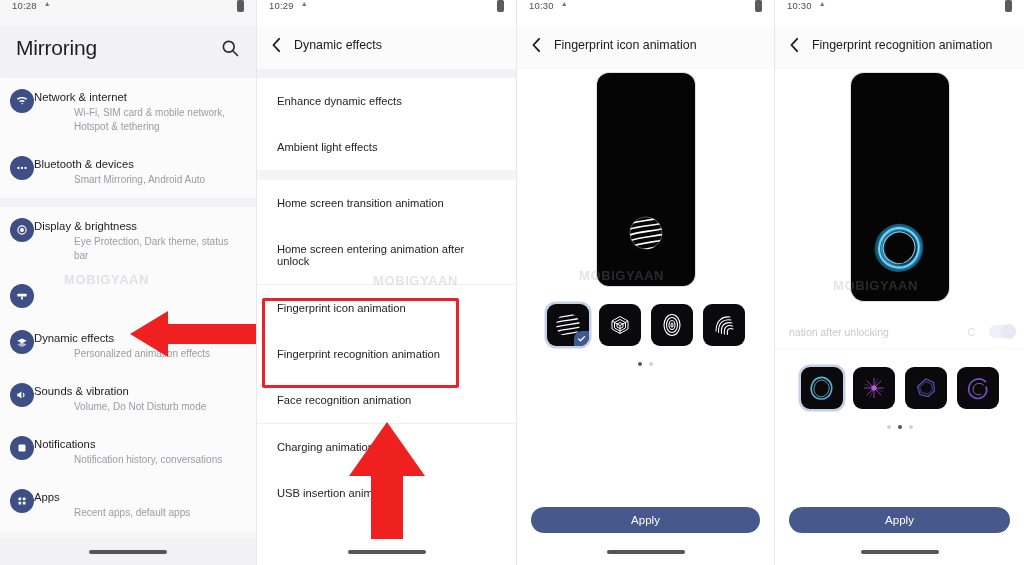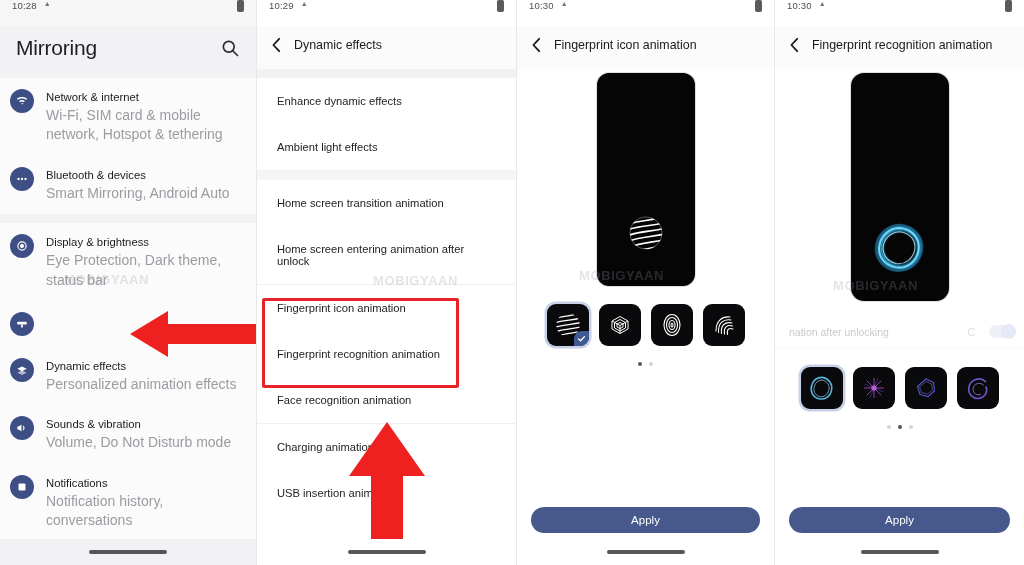--- a/index.html
+++ b/index.html
@@ -55,33 +55,32 @@
     display:flex; align-items:center; justify-content:space-between;
   }
   .settings-title { font-size: 21px; color:#1f1f22; font-weight: 400; letter-spacing:-.2px;}
   .search-icon { width:20px; height:20px; }
   .settings-body { background:#fbfbfc; }
   .group { background:#fbfbfc; }
   .group + .group { border-top: 9px solid #f2f2f4; }
   .srow {
     display:flex; align-items:flex-start;
     padding: 11px 12px 11px 10px;
-    gap: 12px;
     position: relative;
   }
   .sicon {
     flex:0 0 auto;
     width: 24px; height: 24px; border-radius: 50%;
     background:#3d4f85;
     display:flex; align-items:center; justify-content:center;
   }
   .sicon svg { display:block; }
   .stext { min-width:0; padding-top:1px; }
   .stitle { font-size: 11.3px; color:#1c1c1f; line-height:1.25; }
-  .ssub { font-size: 14px; color:#9b9ba1; line-height:1.38; margin-top:2px; }
+  .ssub { font-size: 10px; color:#9b9ba1; line-height:1.38; margin-top:2px;margin-left:40px; }
 
   .navbar-area {
     position:absolute; left:0; right:0; bottom:0;
     height: 26px; background:#f2f2f4;
     display:flex; align-items:center; justify-content:center;
   }
   .navbar-area.plain { background:#ffffff; }
   .home-ind {
     width: 78px; height: 3.5px; border-radius: 2px; background:#55555a;
   }

